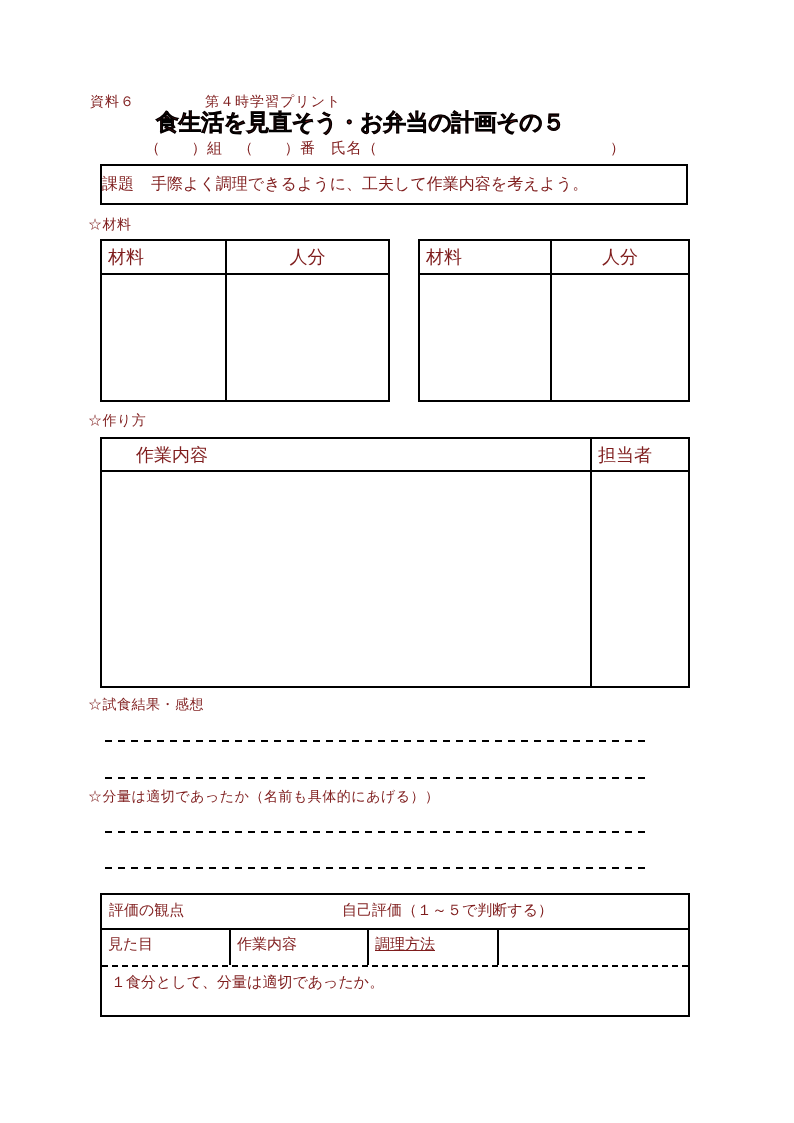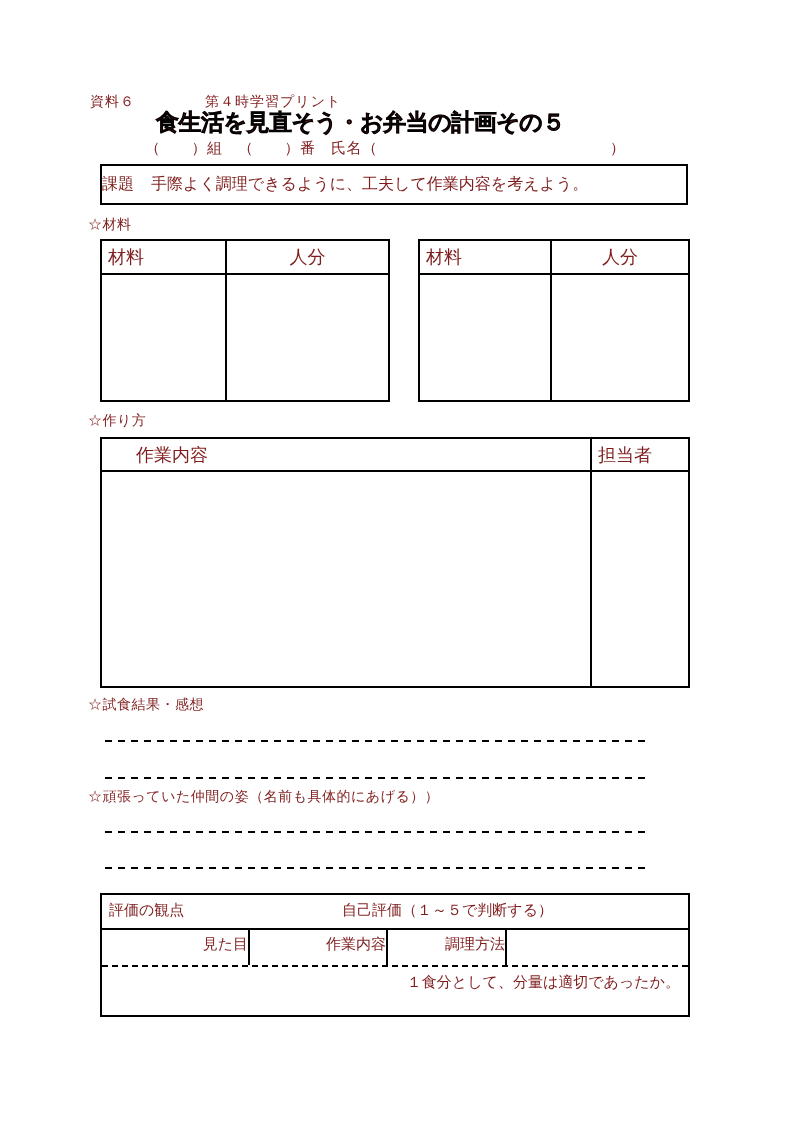--- a/index.html
+++ b/index.html
@@ -56,21 +56,21 @@
   .dash-line {
     position:absolute; height:2px;
     background-image:repeating-linear-gradient(90deg,#000 0,#000 7px,transparent 7px,transparent 13px);
   }
 
   
   .eval-table {
     position:absolute;
     left:100px; top:893px; width:590px; height:124px;
     border:2px solid #000;
-    display:flex; flex-direction:column;text-align:right;
+    display:flex; flex-direction:column;
   }
   .eval-row1 {
     position:relative;
     height:35px;
     border-bottom:2px solid #000;
     font-size:15px;
   }
   .eval-row1 .viewpoint { position:absolute; left:7px; top:6px; }
   .eval-row1 .selfeval  { position:absolute; left:240px; top:6px; }
   .eval-row2 {
@@ -137,30 +137,30 @@
     <div class="wbody">
       <div class="vdiv" style="flex:1;"></div>
       <div style="width:96px;"></div>
     </div>
   </div>
 
   <div class="abs section-heading" style="left:88px; top:696px;">☆試食結果・感想</div>
   <div class="dash-line" style="left:105px; top:740px; width:540px;"></div>
   <div class="dash-line" style="left:105px; top:777px; width:540px;"></div>
 
-  <div class="abs section-heading" style="left:88px; top:788px;">☆頑張っていた仲間の姿（名前も具体的にあげる））</div>
+  <div class="abs section-heading" style="left:88px; top:788px;">☆分量は適切であったか（名前も具体的にあげる））</div>
   <div class="dash-line" style="left:105px; top:831px; width:540px;"></div>
   <div class="dash-line" style="left:105px; top:867px; width:540px;"></div>
 
   <div class="eval-table">
     <div class="eval-row1">
       <span class="viewpoint">評価の観点</span>
       <span class="selfeval">自己評価（１～５で判断する）</span>
     </div>
     <div class="eval-row2">
-      <div class="eval-cell vdiv" style="width:148px;">見た目</div>
+      <div class="eval-cell vdiv" style="width:129px;">見た目</div>
       <div class="eval-cell vdiv" style="width:138px;">作業内容</div>
-      <div class="eval-cell vdiv" style="width:119px;">調理方法</div>
+      <div class="eval-cell vdiv" style="width:130px;text-decoration:underline;">調理方法</div>
     </div>
     <div class="eval-row3">１食分として、分量は適切であったか。</div>
   </div>
 
 </div>
 
 </body></html>

